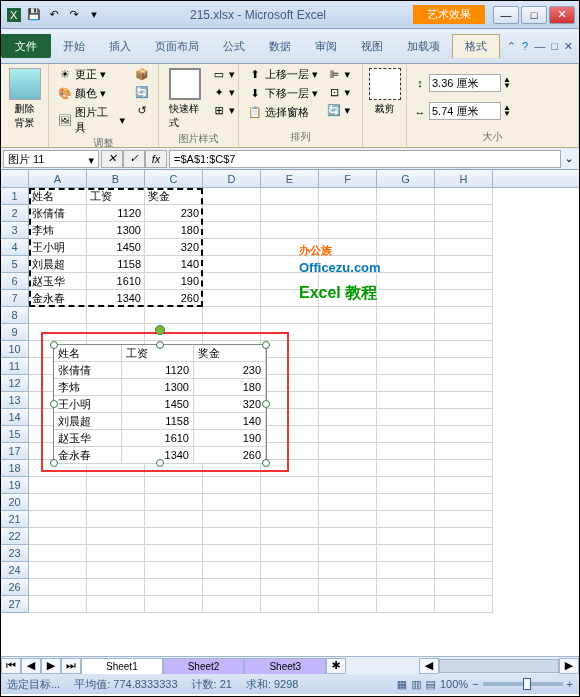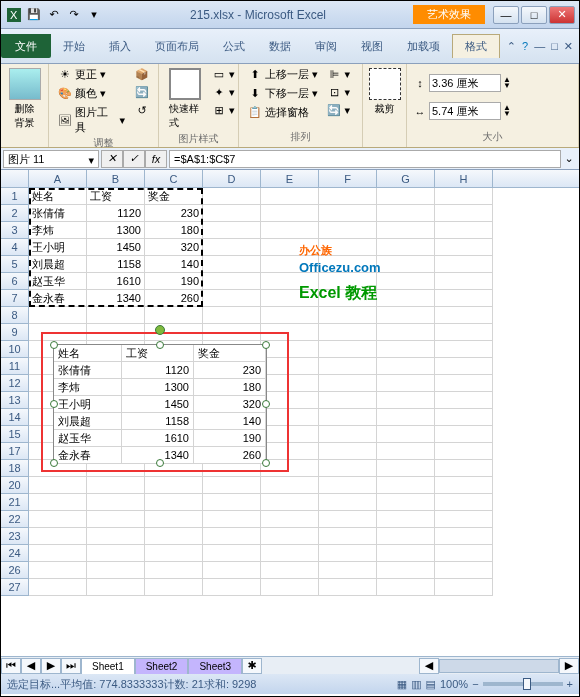--- a/index.html
+++ b/index.html
@@ -43,23 +43,23 @@
 .cell{border-right:1px solid #d4d4d4;border-bottom:1px solid #d4d4d4;padding:0 3px;display:flex;align-items:center;overflow:hidden;white-space:nowrap}
 .cell.num{justify-content:flex-end}
 .marquee{position:absolute;border:2px dashed #000;pointer-events:none}
 .redbox{position:absolute;border:2px solid #e33;pointer-events:none}
 .picframe{position:absolute;border:1px solid #888;background:#fff}
 .handle{position:absolute;width:8px;height:8px;border:1px solid #3a7a3a;background:#fff;border-radius:50%}
 .rothandle{position:absolute;width:10px;height:10px;background:#7fba3d;border:1px solid #3a7a3a;border-radius:50%;left:50%;transform:translateX(-50%);top:-20px}
 .watermark{position:absolute;color:#07b;font-weight:bold}
 .scroll-h{height:18px;background:#e8eef5;display:flex;align-items:center;border-top:1px solid #9eb6ce}
 .sheetnav{width:20px;height:16px;border:1px solid #9eb6ce;background:#f5f8fc;display:flex;align-items:center;justify-content:center;cursor:pointer}
-.sheettab{padding:2px 10px;background:#fff;border:1px solid #9eb6ce;border-bottom:none;font-size:10px;cursor:pointer}
+.sheettab{padding:2px 24px;background:#fff;border:1px solid #9eb6ce;border-bottom:none;font-size:10px;cursor:pointer}
 .sheettab.inactive{background:#c4b5fd}
-.statusbar{height:20px;background:linear-gradient(#dce7f5,#c3d5ed);display:flex;align-items:center;padding:0 6px;font-size:10px;color:#3b5a82;}
+.statusbar{height:20px;background:linear-gradient(#dce7f5,#c3d5ed);display:flex;align-items:center;padding:0 6px;font-size:10px;color:#3b5a82;gap:14px}
 .zoom{margin-left:auto;display:flex;align-items:center;gap:4px}
 .slider{width:80px;height:4px;background:#9eb6ce;position:relative}
 .thumb{position:absolute;width:8px;height:12px;background:#f5f8fc;border:1px solid #3b5a82;top:-4px;left:50%}
 .cA{width:58px}.cB{width:58px}.cC{width:58px}.cD{width:58px}.cE{width:58px}.cF{width:58px}.cG{width:58px}.cH{width:58px}
 </style>
 </head>
 <body>
 
 <div class="titlebar">
   <div class="qat">
@@ -398,20 +398,31 @@
         <div class="cell cA"></div>
         <div class="cell cB"></div>
         <div class="cell cC"></div>
         <div class="cell cD"></div>
         <div class="cell cE"></div>
         <div class="cell cF"></div>
         <div class="cell cG"></div>
         <div class="cell cH"></div>
       </div>
       <div class="row">
+        <div class="rowhead">19</div>
+        <div class="cell cA"></div>
+        <div class="cell cB"></div>
+        <div class="cell cC"></div>
+        <div class="cell cD"></div>
+        <div class="cell cE"></div>
+        <div class="cell cF"></div>
+        <div class="cell cG"></div>
+        <div class="cell cH"></div>
+      </div>
+      <div class="row">
         <div class="rowhead">20</div>
         <div class="cell cA"></div>
         <div class="cell cB"></div>
         <div class="cell cC"></div>
         <div class="cell cD"></div>
         <div class="cell cE"></div>
         <div class="cell cF"></div>
         <div class="cell cG"></div>
         <div class="cell cH"></div>
       </div>

